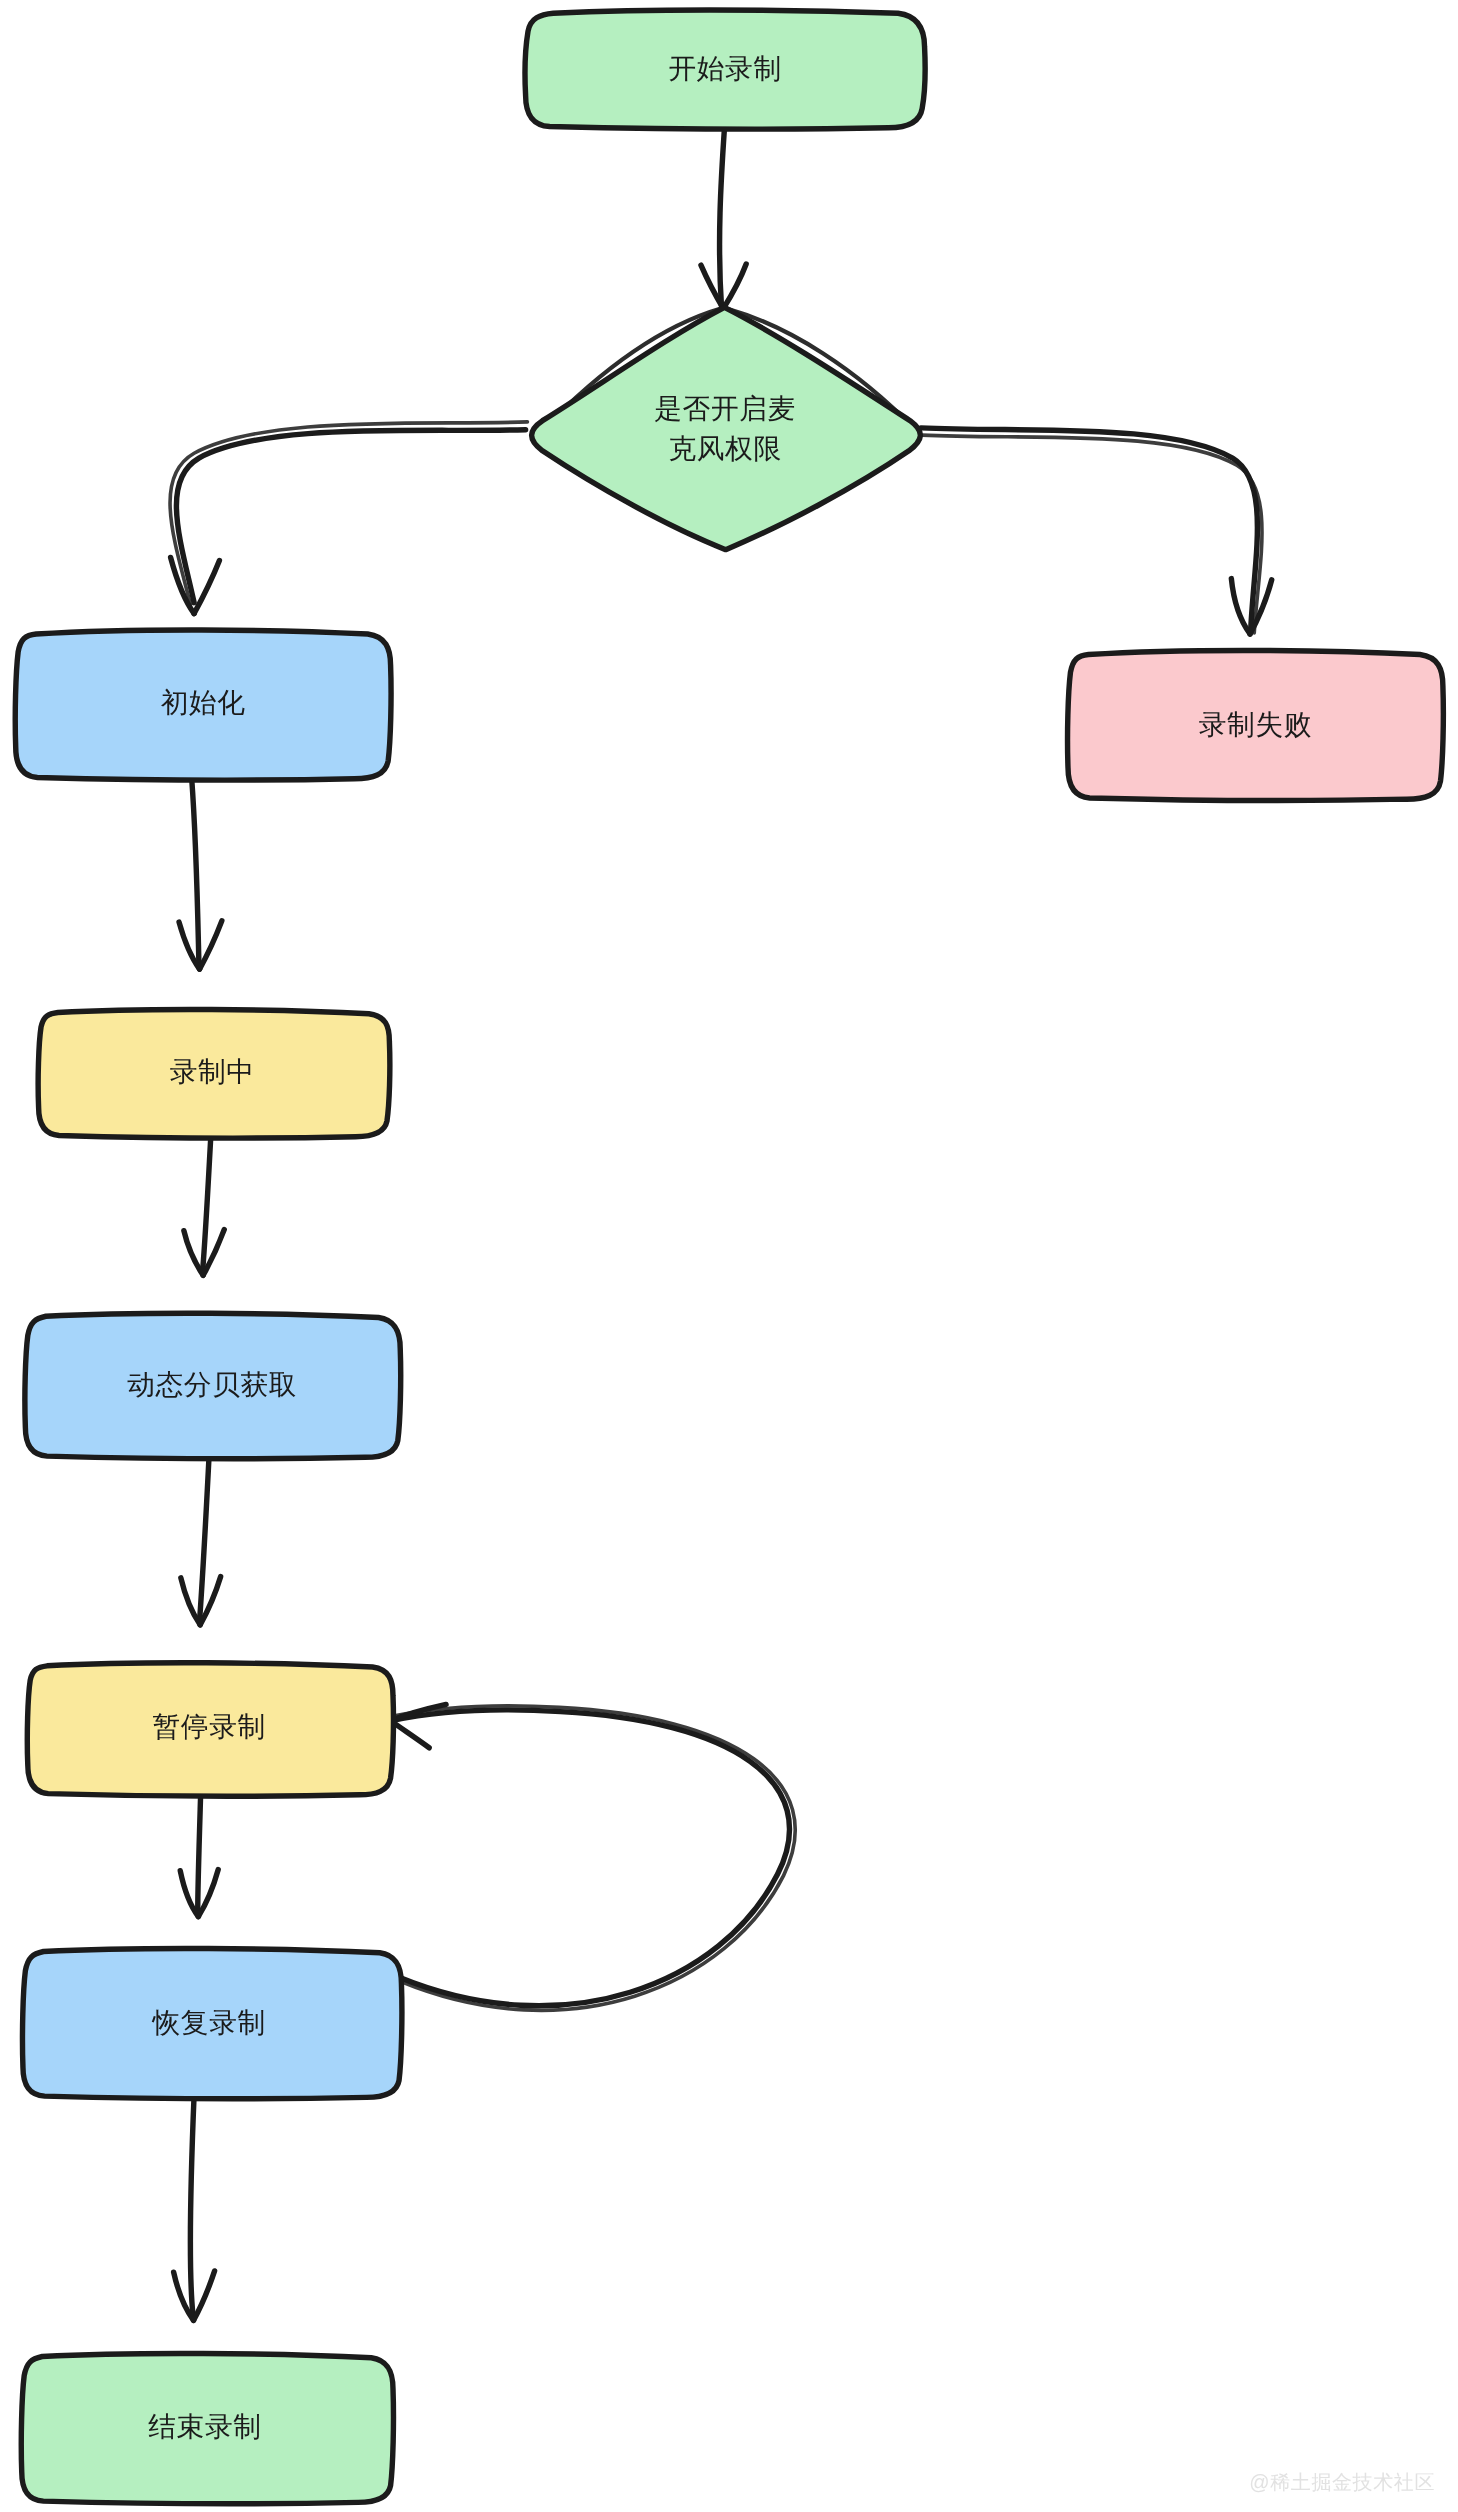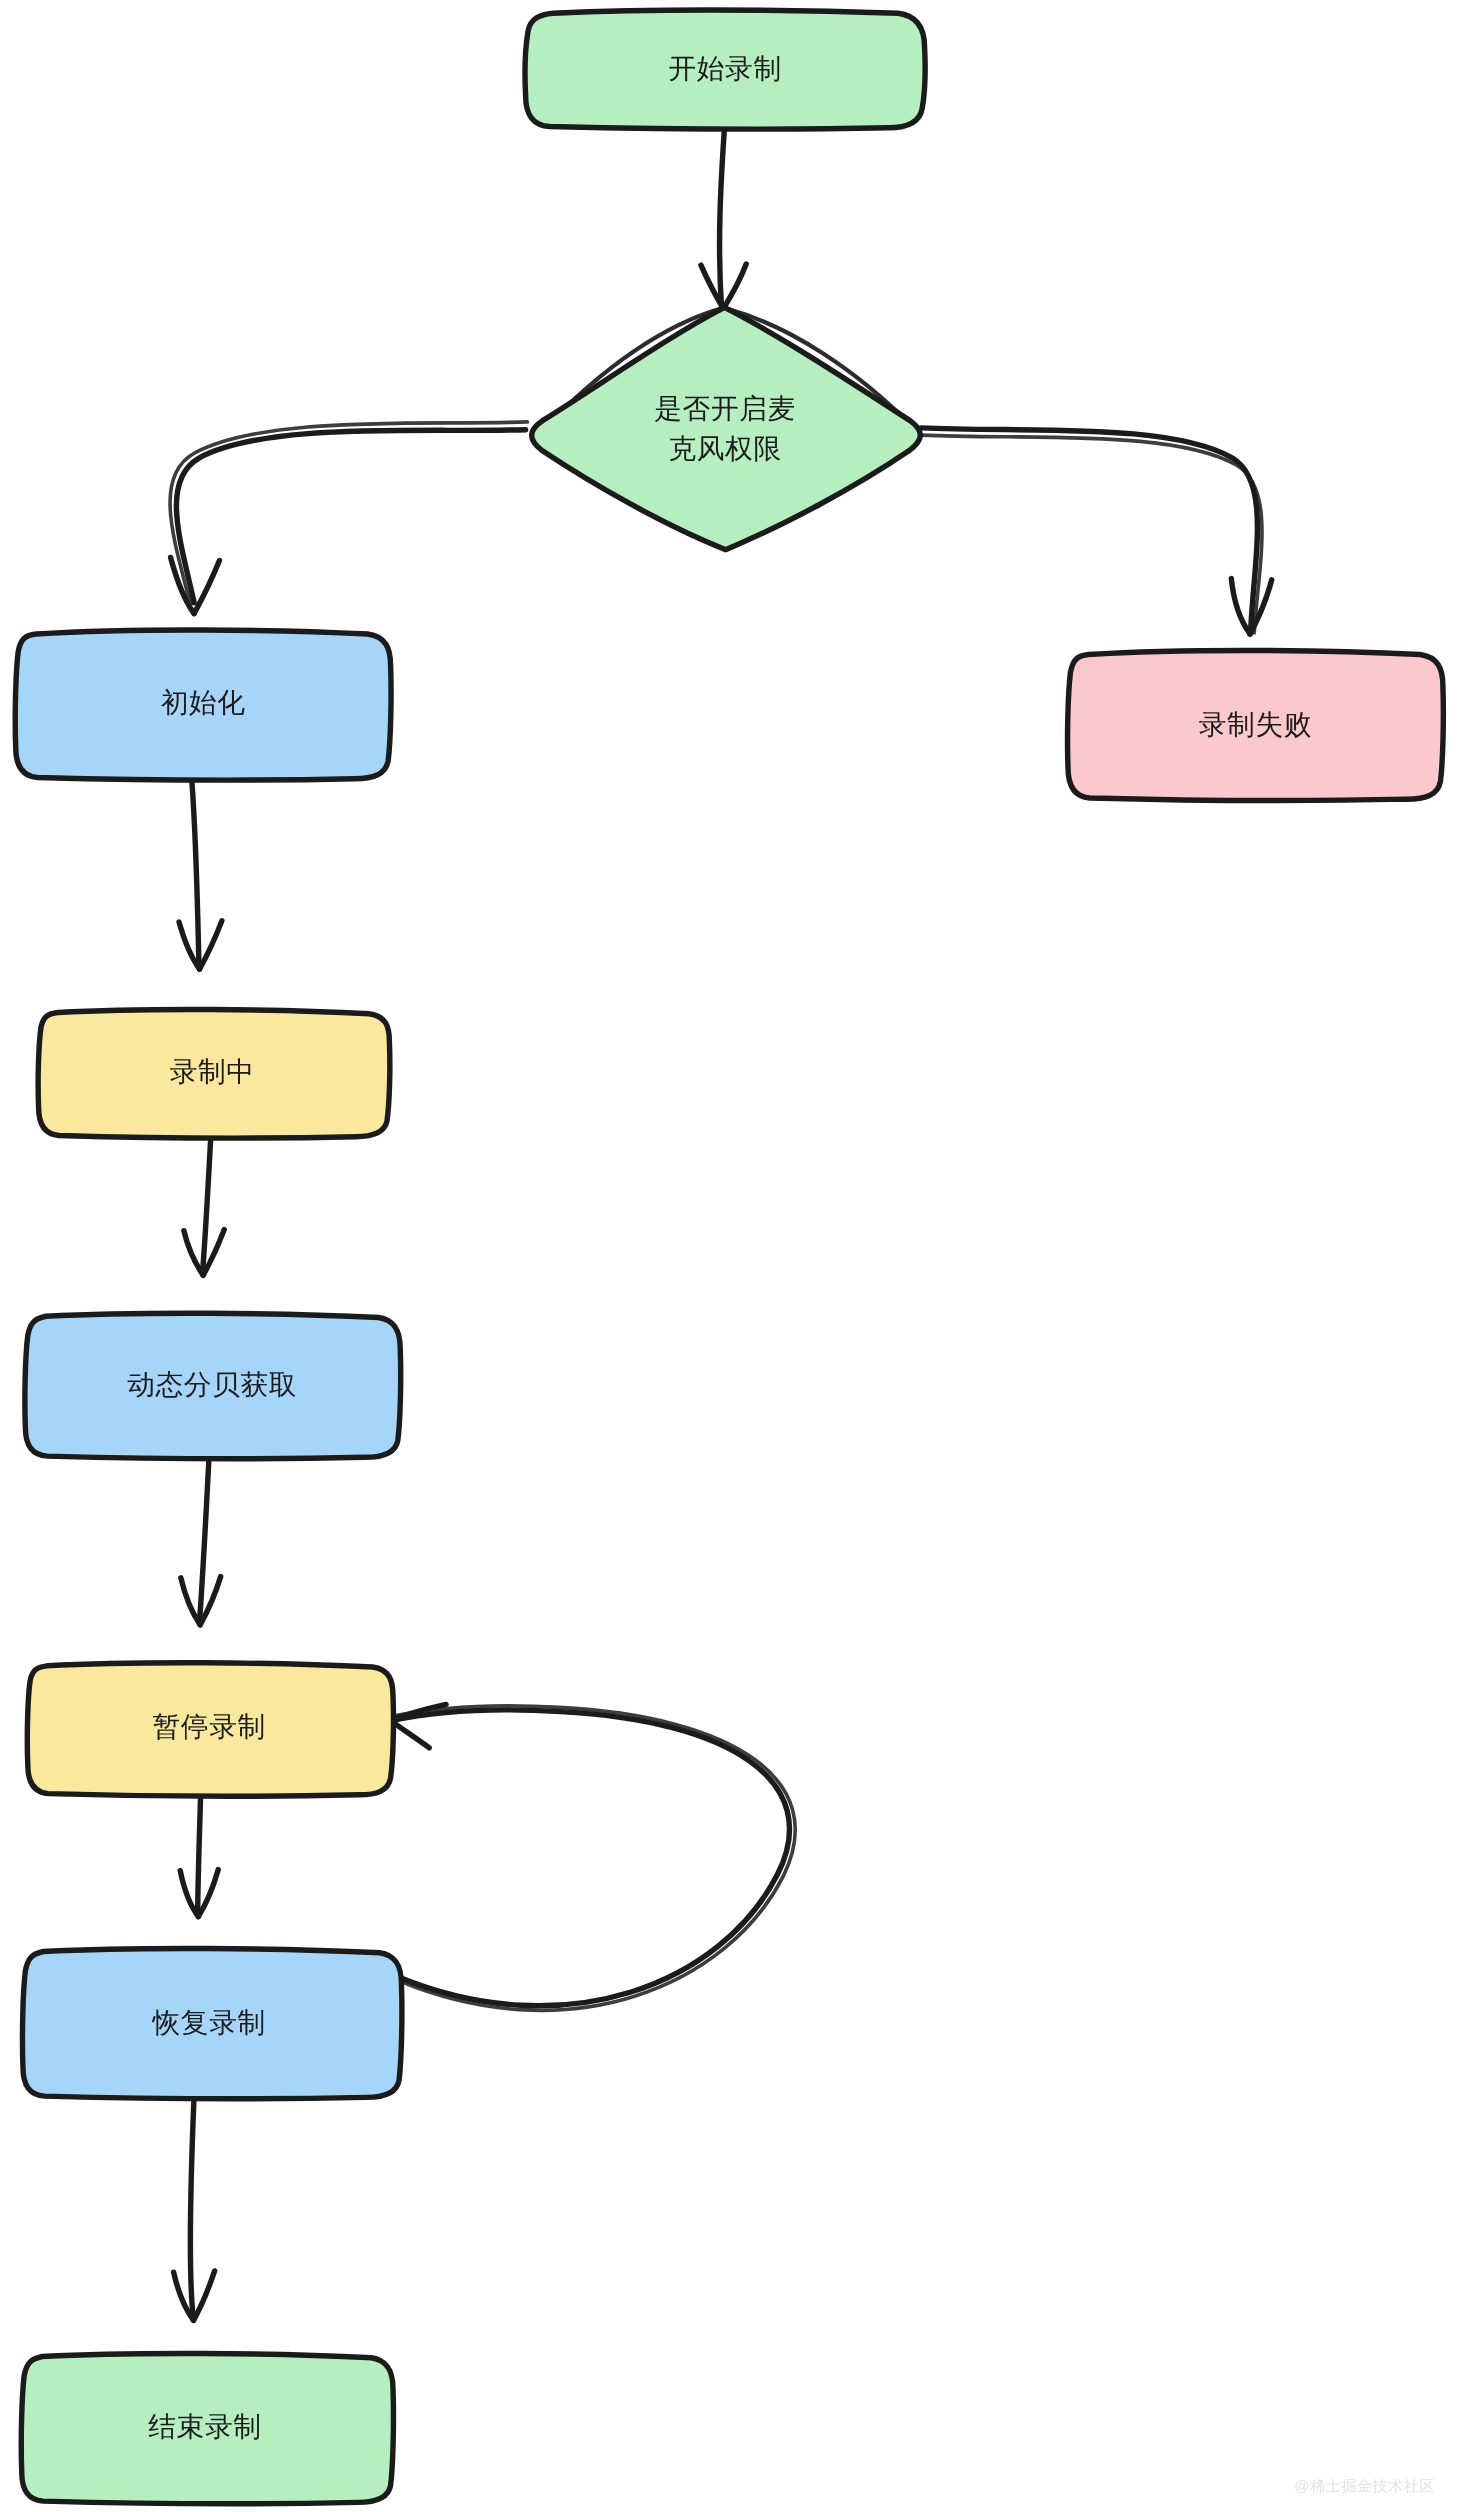--- a/index.html
+++ b/index.html
@@ -64,21 +64,21 @@
     stroke: #1b1b1b;
     stroke-width: 9;
     stroke-linecap: round;
     stroke-linejoin: round;
   }
   .watermark {
     position: absolute;
     right: 23px;
     bottom: 15.7px;
     font-family: "Liberation Sans", "DejaVu Sans", sans-serif;
-    font-size: 15px;
+    font-size: 20px;
     color: #e2e2e2;
     letter-spacing: 0.6px;
     user-select: none;
   }
 </style>
 </head>
 <body>
 
 <svg id="flow-svg" viewBox="0 0 2419 4168" xmlns="http://www.w3.org/2000/svg">
 

